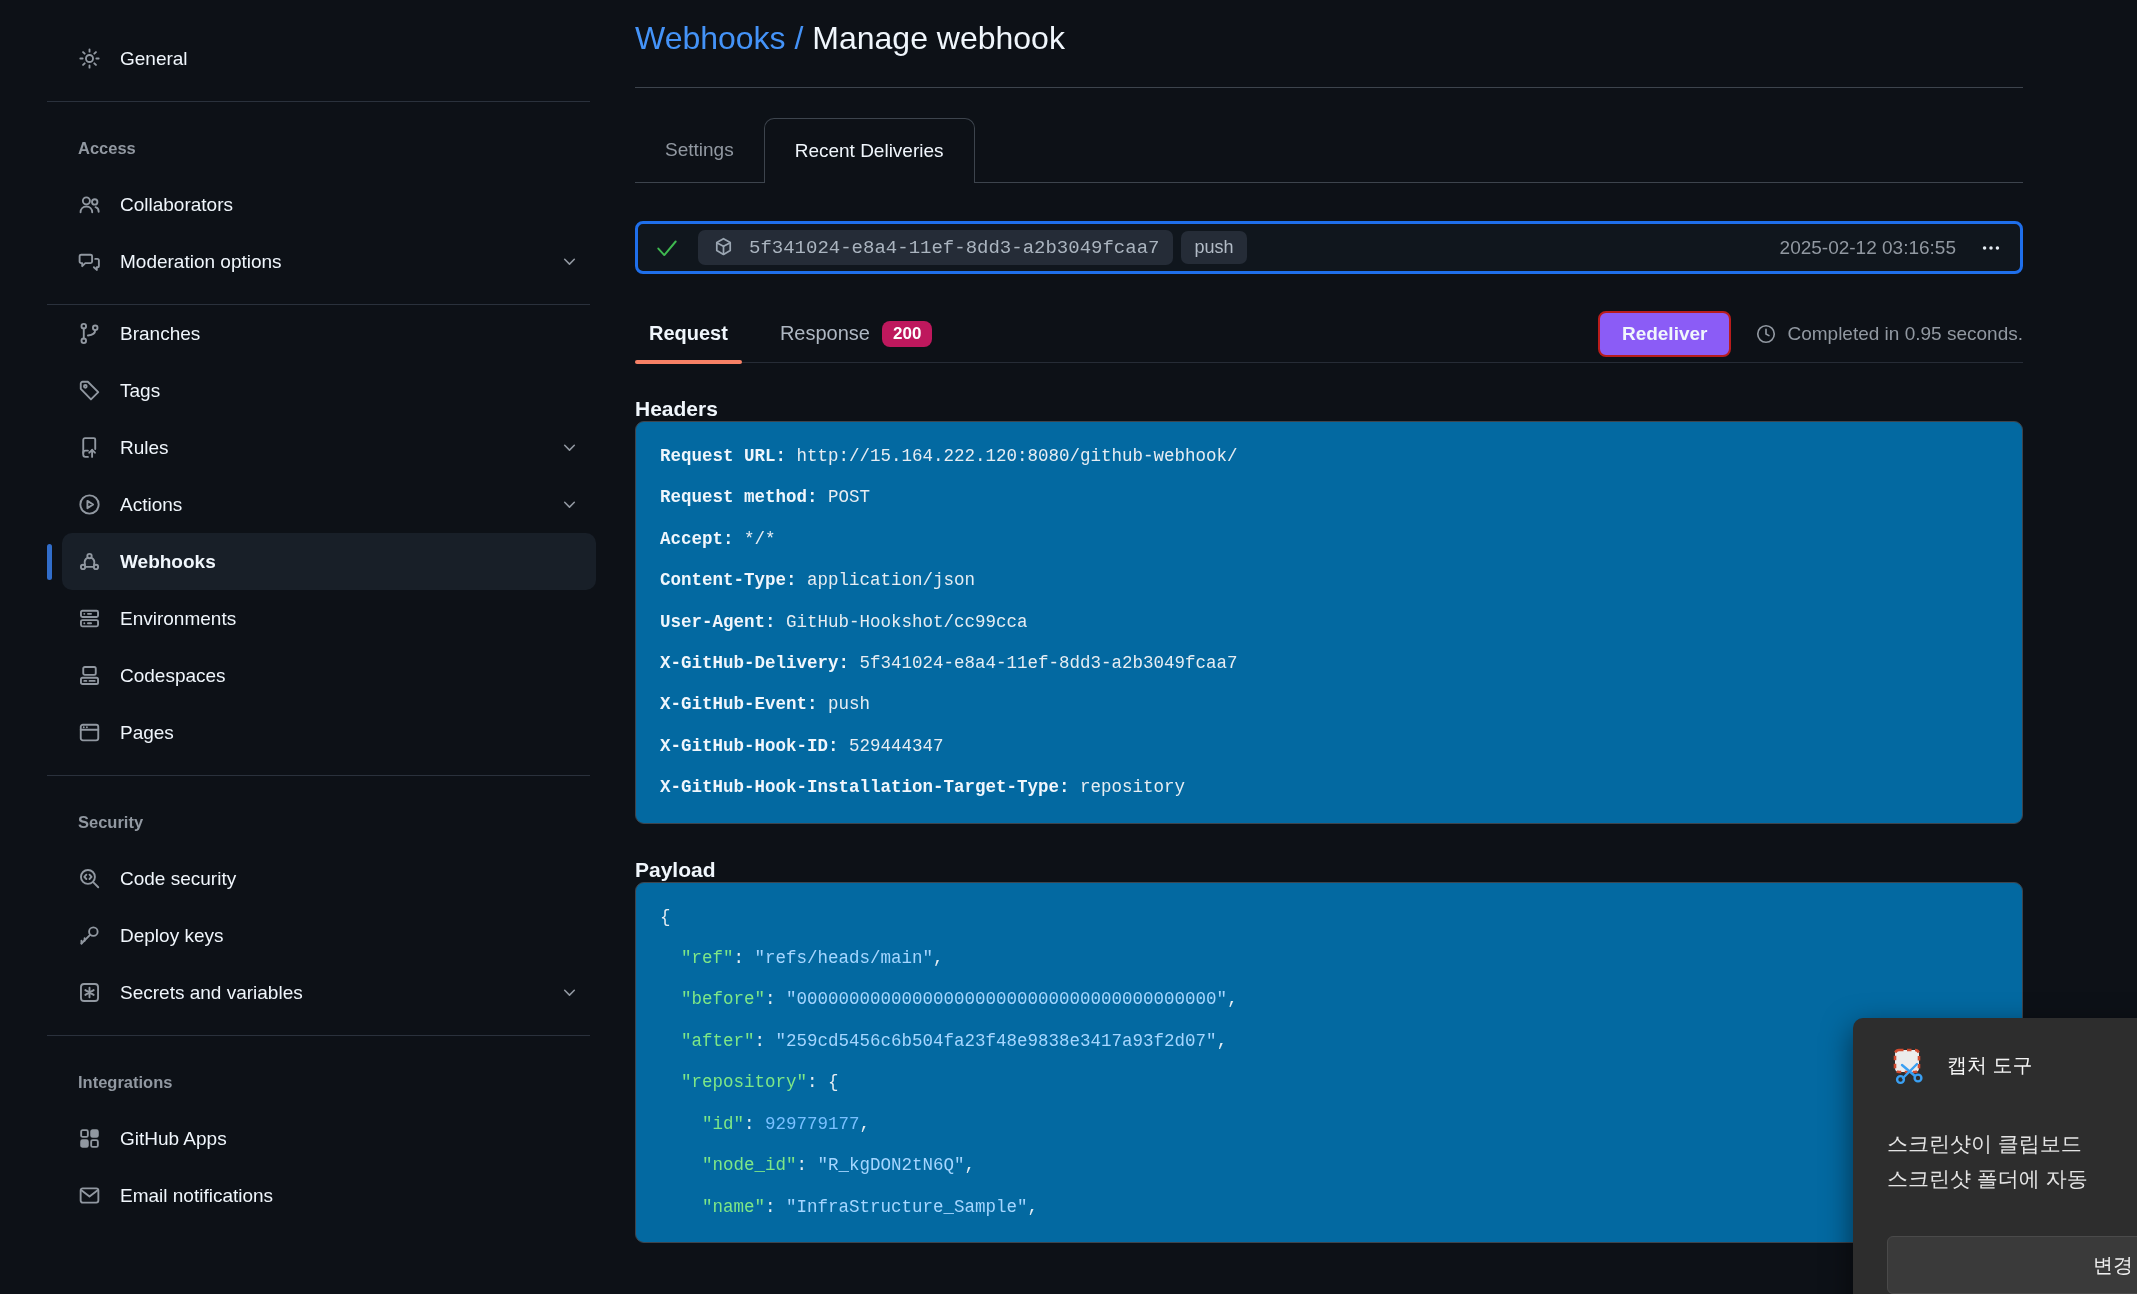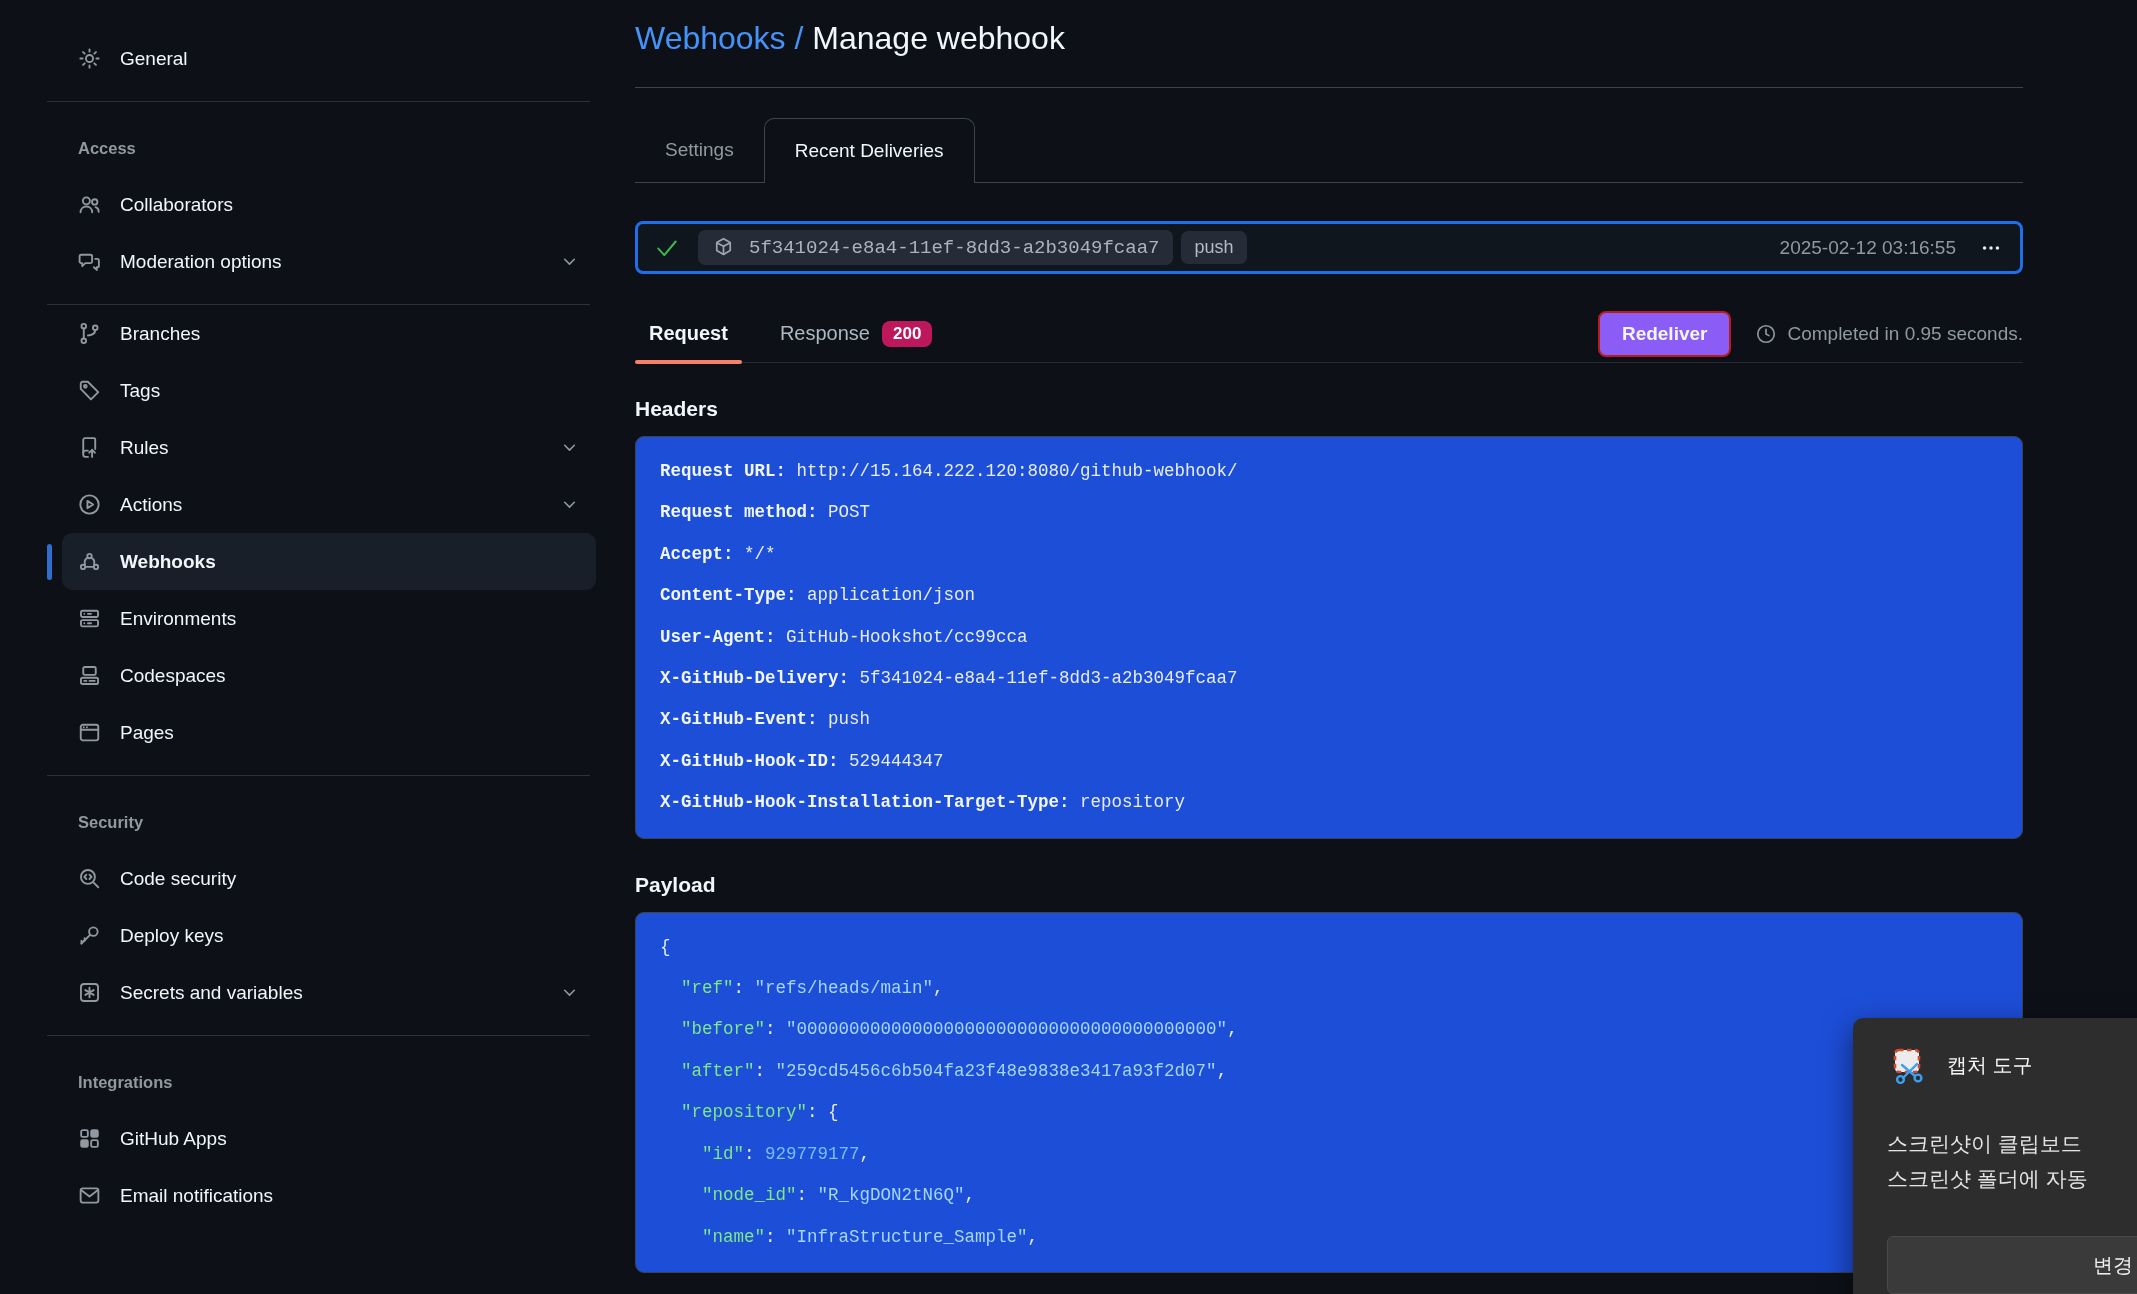--- a/index.html
+++ b/index.html
@@ -82,22 +82,22 @@
   .redeliver-btn {
     background:#8b5cf6; border:2px solid #b91c1c; border-radius:8px;
     color:#f0f6fc; font-size:19px; font-weight:700; padding:10px 22px; cursor:pointer;
     font-family:"Liberation Sans", sans-serif;
   }
   .completed { display:flex; align-items:center; gap:10px; color:#9198a1; font-size:19px; }
   .completed .ic { display:flex; color:#9198a1; }
   
   .section-heading { margin-top:34px; font-size:21px; font-weight:700; color:#f0f6fc; }
   .code-box {
-    margin-top:15px; border:1px solid #3d444d; border-radius:9px;
-    padding:14px 24px; background:#1d4ed8;
+    border:1px solid #3d444d; border-radius:9px;
+    padding:14px 24px; background:#0369a1;
     font-family:"Liberation Mono", monospace; font-size:17.5px;
   }
   .code-line { line-height:41.4px; white-space:pre; }
   .hk { font-weight:700; color:#f0f6fc; }
   .hv { color:#e6edf3; }
   .tok-plain { color:#e6edf3; }
   .tok-key { color:#7ee787; }
   .tok-str { color:#a5d6ff; }
   .tok-num { color:#79c0ff; }
   

